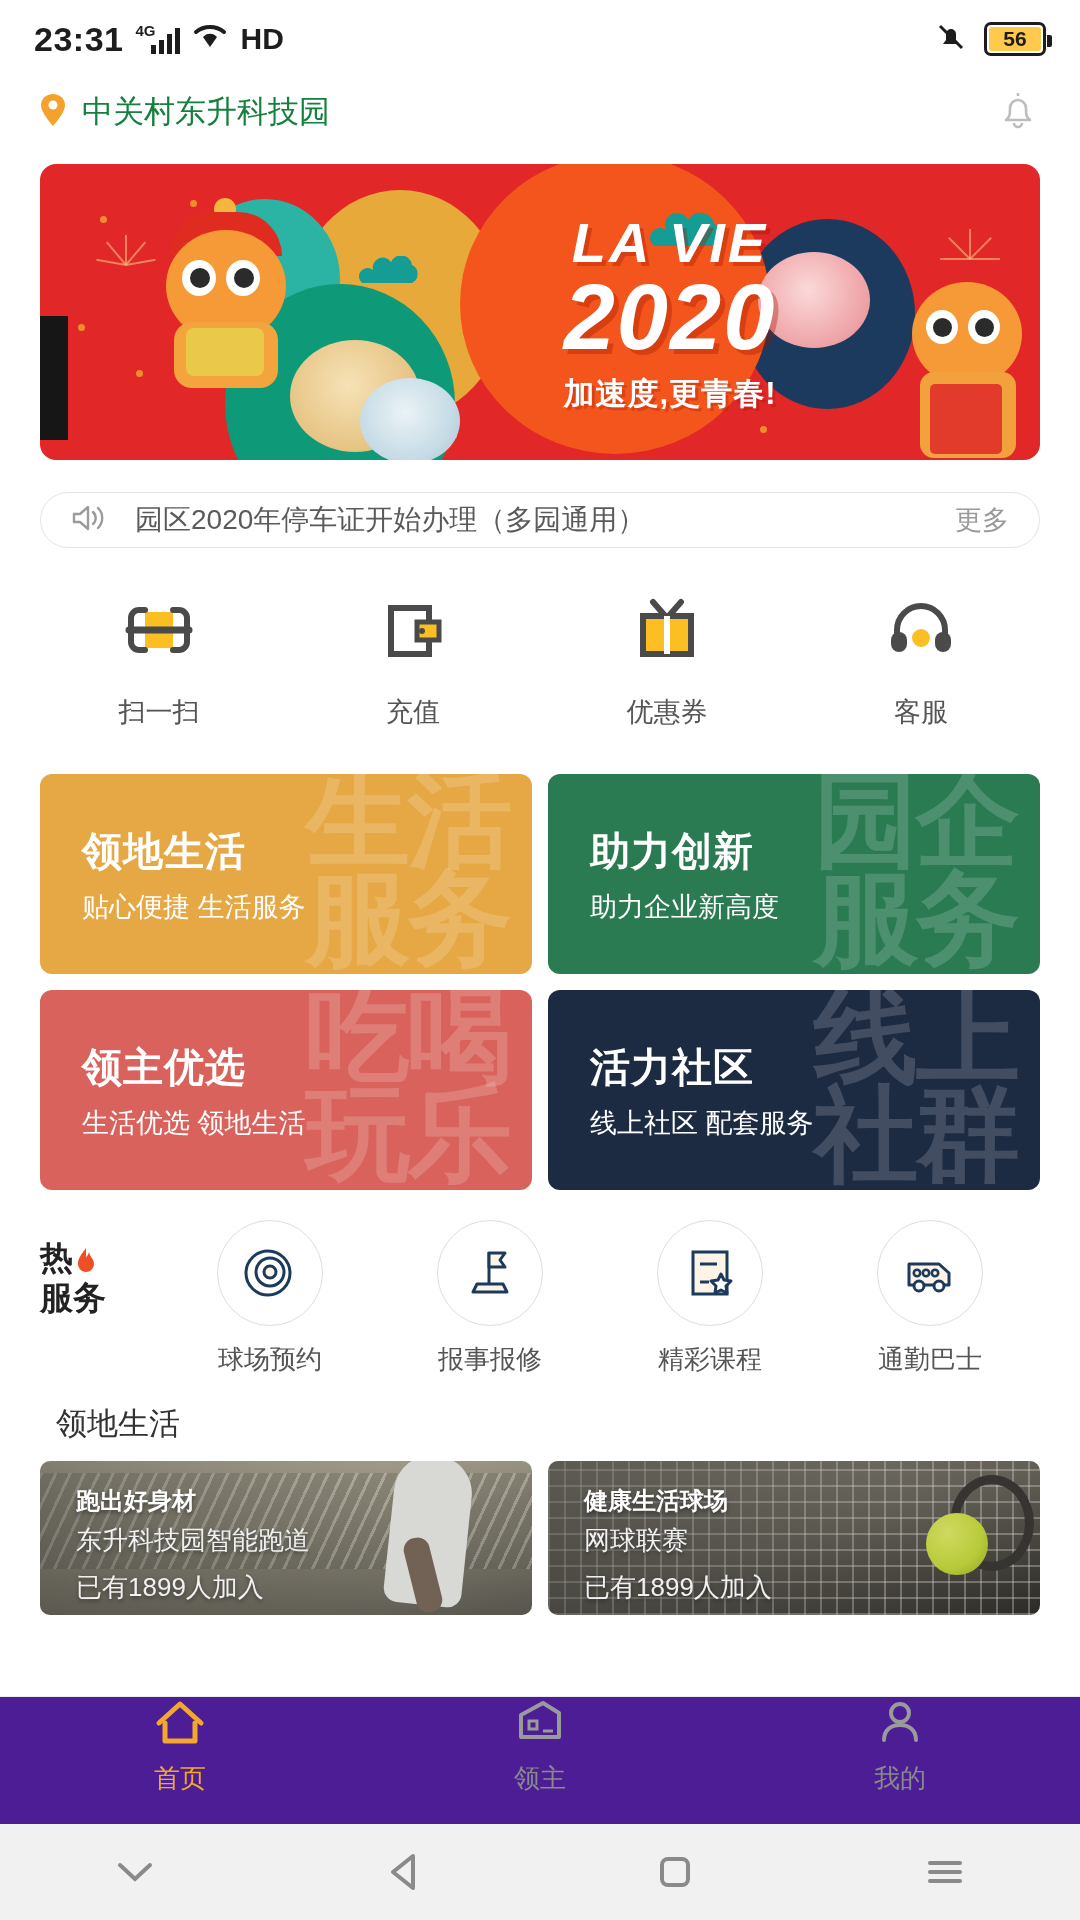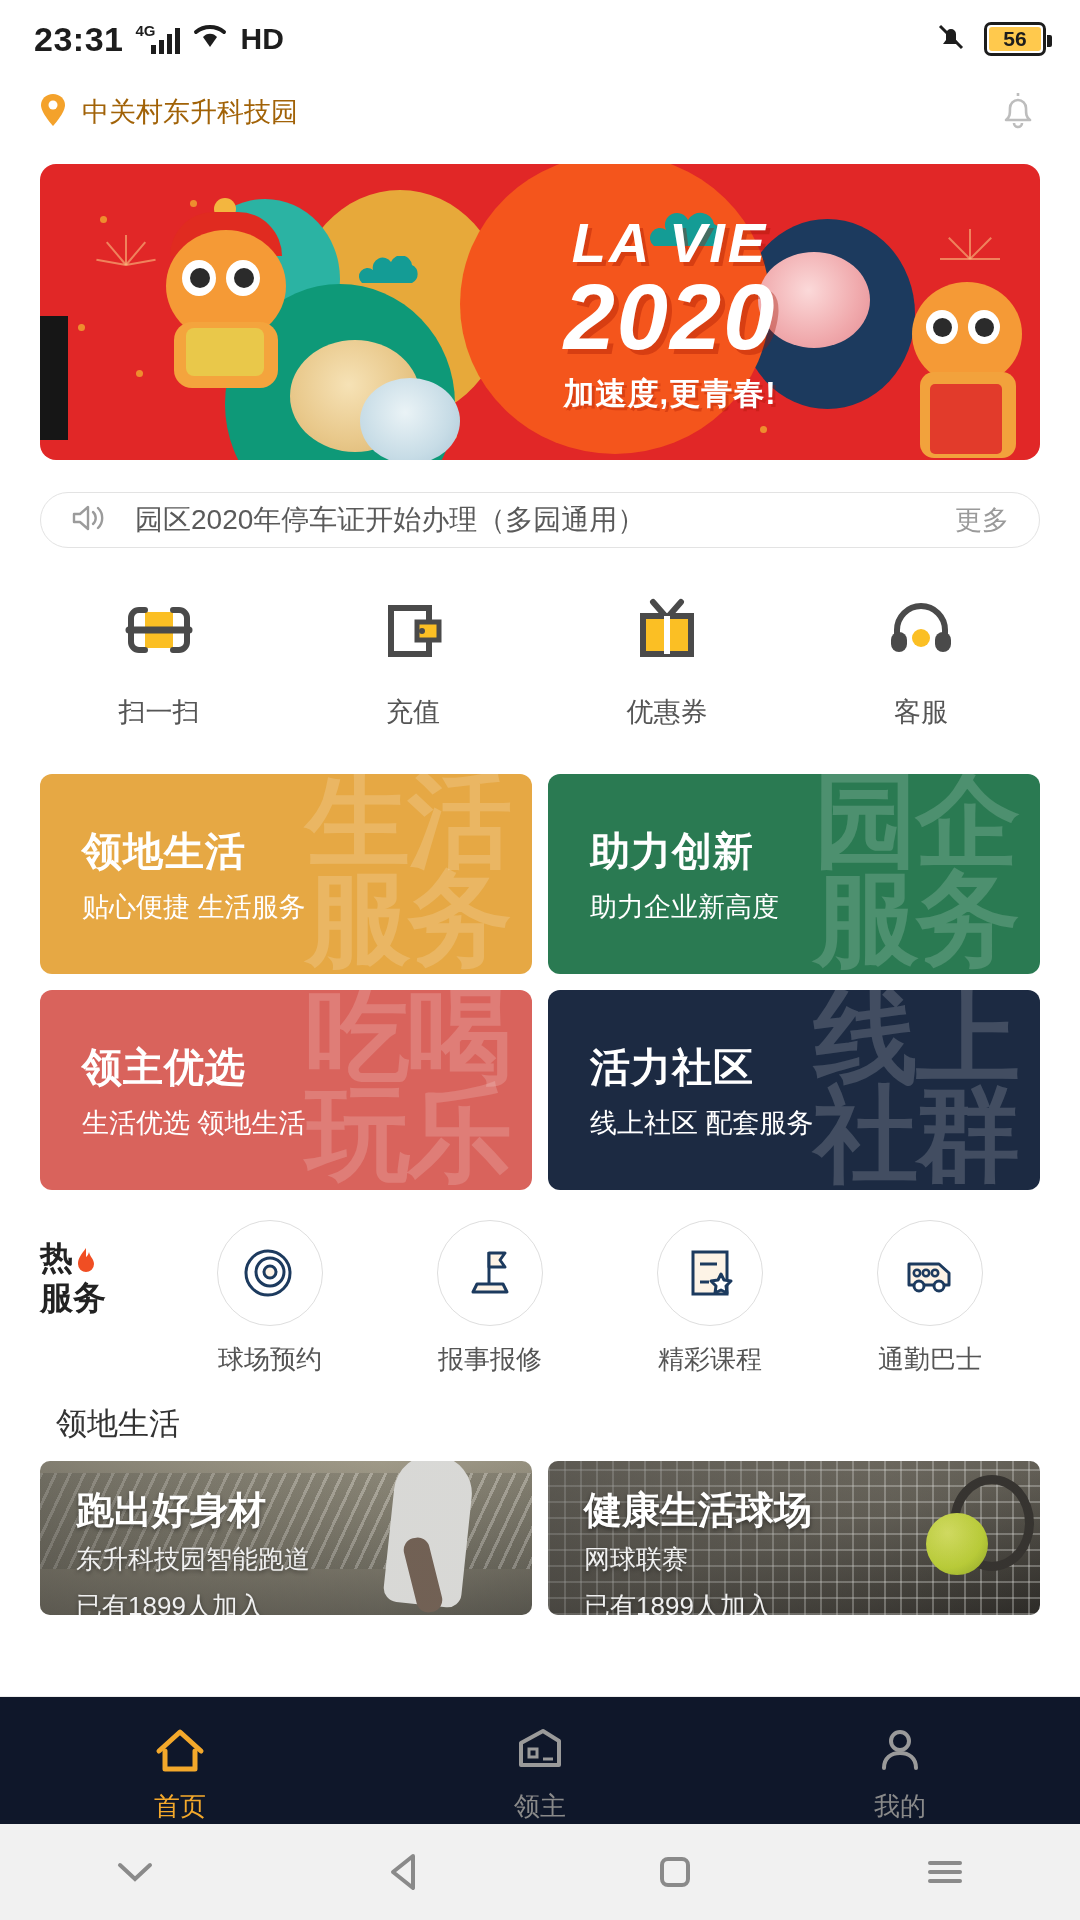--- a/index.html
+++ b/index.html
@@ -21,21 +21,21 @@
   .battery { width:62px; height:34px; border:3px solid #1d1d1d; border-radius:7px; position:relative;
              display:flex; align-items:center; justify-content:center; }
   .battery:after { content:""; position:absolute; right:-9px; top:10px; width:5px; height:12px; background:#1d1d1d; border-radius:0 2px 2px 0; }
   .battery span { font-size:21px; font-weight:700; color:#1d1d1d; }
   .battery .fill { position:absolute; left:2px; top:2px; bottom:2px; width:calc(100% - 4px); background:#FFC94D; border-radius:3px; }
   .battery span { position:relative; z-index:2; }
 
   
   .loc-header { height:68px; display:flex; align-items:center; padding:0 40px; }
   .loc-left { display:flex; align-items:center; gap:16px; }
-  .loc-name { font-size:27px; color:#a16207; }
+  .loc-name { font-size:31px; color:#15803d; }
   .bell { margin-left:auto; }
 
   
   .banner { margin:18px 40px 0; height:296px; border-radius:16px; overflow:hidden; position:relative;
             background:#E12727; }
   .bnr-dots { position:absolute; inset:0; }
   .bnr-dots i { position:absolute; width:7px; height:7px; border-radius:50%; background:#F0A030; opacity:.85; }
   .firework { position:absolute; width:70px; height:70px; }
   .firework i { position:absolute; left:50%; top:50%; width:2px; height:30px; background:#F7B37A; opacity:.65;
                 transform-origin:50% 100%; }
@@ -108,42 +108,42 @@
 
   
   .section-title { margin:26px 0 0 56px; font-size:31px; color:#333; }
 
   
   .feed { margin:16px 40px 0; display:grid; grid-template-columns:1fr 1fr; gap:16px; }
   .fc { height:154px; border-radius:10px; overflow:hidden; position:relative; }
   .fc .ph { position:absolute; inset:0; }
   .fc .scrim { position:absolute; inset:0; background:linear-gradient(90deg, rgba(30,30,30,.42) 0%, rgba(30,30,30,.12) 70%); }
   .fc .txt { position:absolute; left:36px; top:24px; z-index:3; }
-  .fc .t1 { font-size:38px; font-weight:700; color:#fff; text-shadow:0 2px 4px rgba(0,0,0,.45); }
+  .fc .t1 { font-size:24px; font-weight:700; color:#fff; text-shadow:0 2px 4px rgba(0,0,0,.45); }
   .fc .t2 { font-size:26px; color:#f0f0f0; margin-top:6px; text-shadow:0 2px 4px rgba(0,0,0,.45); }
   .fc .t3 { font-size:26px; color:#f0f0f0; margin-top:12px; text-shadow:0 2px 4px rgba(0,0,0,.45); }
 
   
   .ph-run { background:linear-gradient(170deg,#c9c2ab 0%,#9e9886 45%,#5d5b52 100%); }
   .ph-run .rail { position:absolute; left:0; right:0; top:12px; height:96px;
      background:repeating-linear-gradient(115deg, rgba(255,255,255,.25) 0 3px, rgba(90,90,80,.25) 3px 13px); }
   .ph-run .runner { position:absolute; right:64px; top:-6px; width:78px; height:150px; background:#f2f2ef;
      border-radius:38px 38px 14px 14px; transform:rotate(6deg); }
   .ph-run .leg { position:absolute; right:96px; bottom:2px; width:26px; height:76px; background:#7d6a5c; transform:rotate(-14deg); border-radius:12px;}
   .ph-ten { background:linear-gradient(165deg,#8a8578 0%,#6a665c 50%,#2e2c28 100%); }
   .ph-ten .net { position:absolute; inset:0; background:
       repeating-linear-gradient(0deg, rgba(240,240,235,.35) 0 2px, transparent 2px 16px),
       repeating-linear-gradient(90deg, rgba(240,240,235,.35) 0 2px, transparent 2px 16px); }
   .ph-ten .ball { position:absolute; right:52px; top:52px; width:62px; height:62px; border-radius:50%;
       background:radial-gradient(circle at 35% 32%, #e8f36a 0%, #cde23c 60%, #9bb32a 100%); }
   .ph-ten .racket { position:absolute; right:6px; top:14px; width:84px; height:96px; border:9px solid #3a3733; border-radius:50%; }
 
   
-  .tabbar { position:absolute; left:0; right:0; bottom:96px; height:128px; background:#0f172a;
-            border-top:1px solid #ededed; display:flex; align-items:flex-end; }
+  .tabbar { position:absolute; left:0; right:0; bottom:96px; height:128px; background:#4c1d95;
+            border-top:1px solid #ededed; display:flex; align-items:flex-start; }
   .tab { flex:1; display:flex; flex-direction:column; align-items:center; gap:10px; }
   .tab-label { font-size:26px; color:#8a8a8a; }
   .tab.active .tab-label { color:#F3A82B; }
 
   
   .navbar { position:absolute; left:0; right:0; bottom:0; height:96px; background:#f1f1f1;
             display:flex; align-items:center; }
   .nv { flex:1; display:flex; align-items:center; justify-content:center; }
 </style>
 </head>

